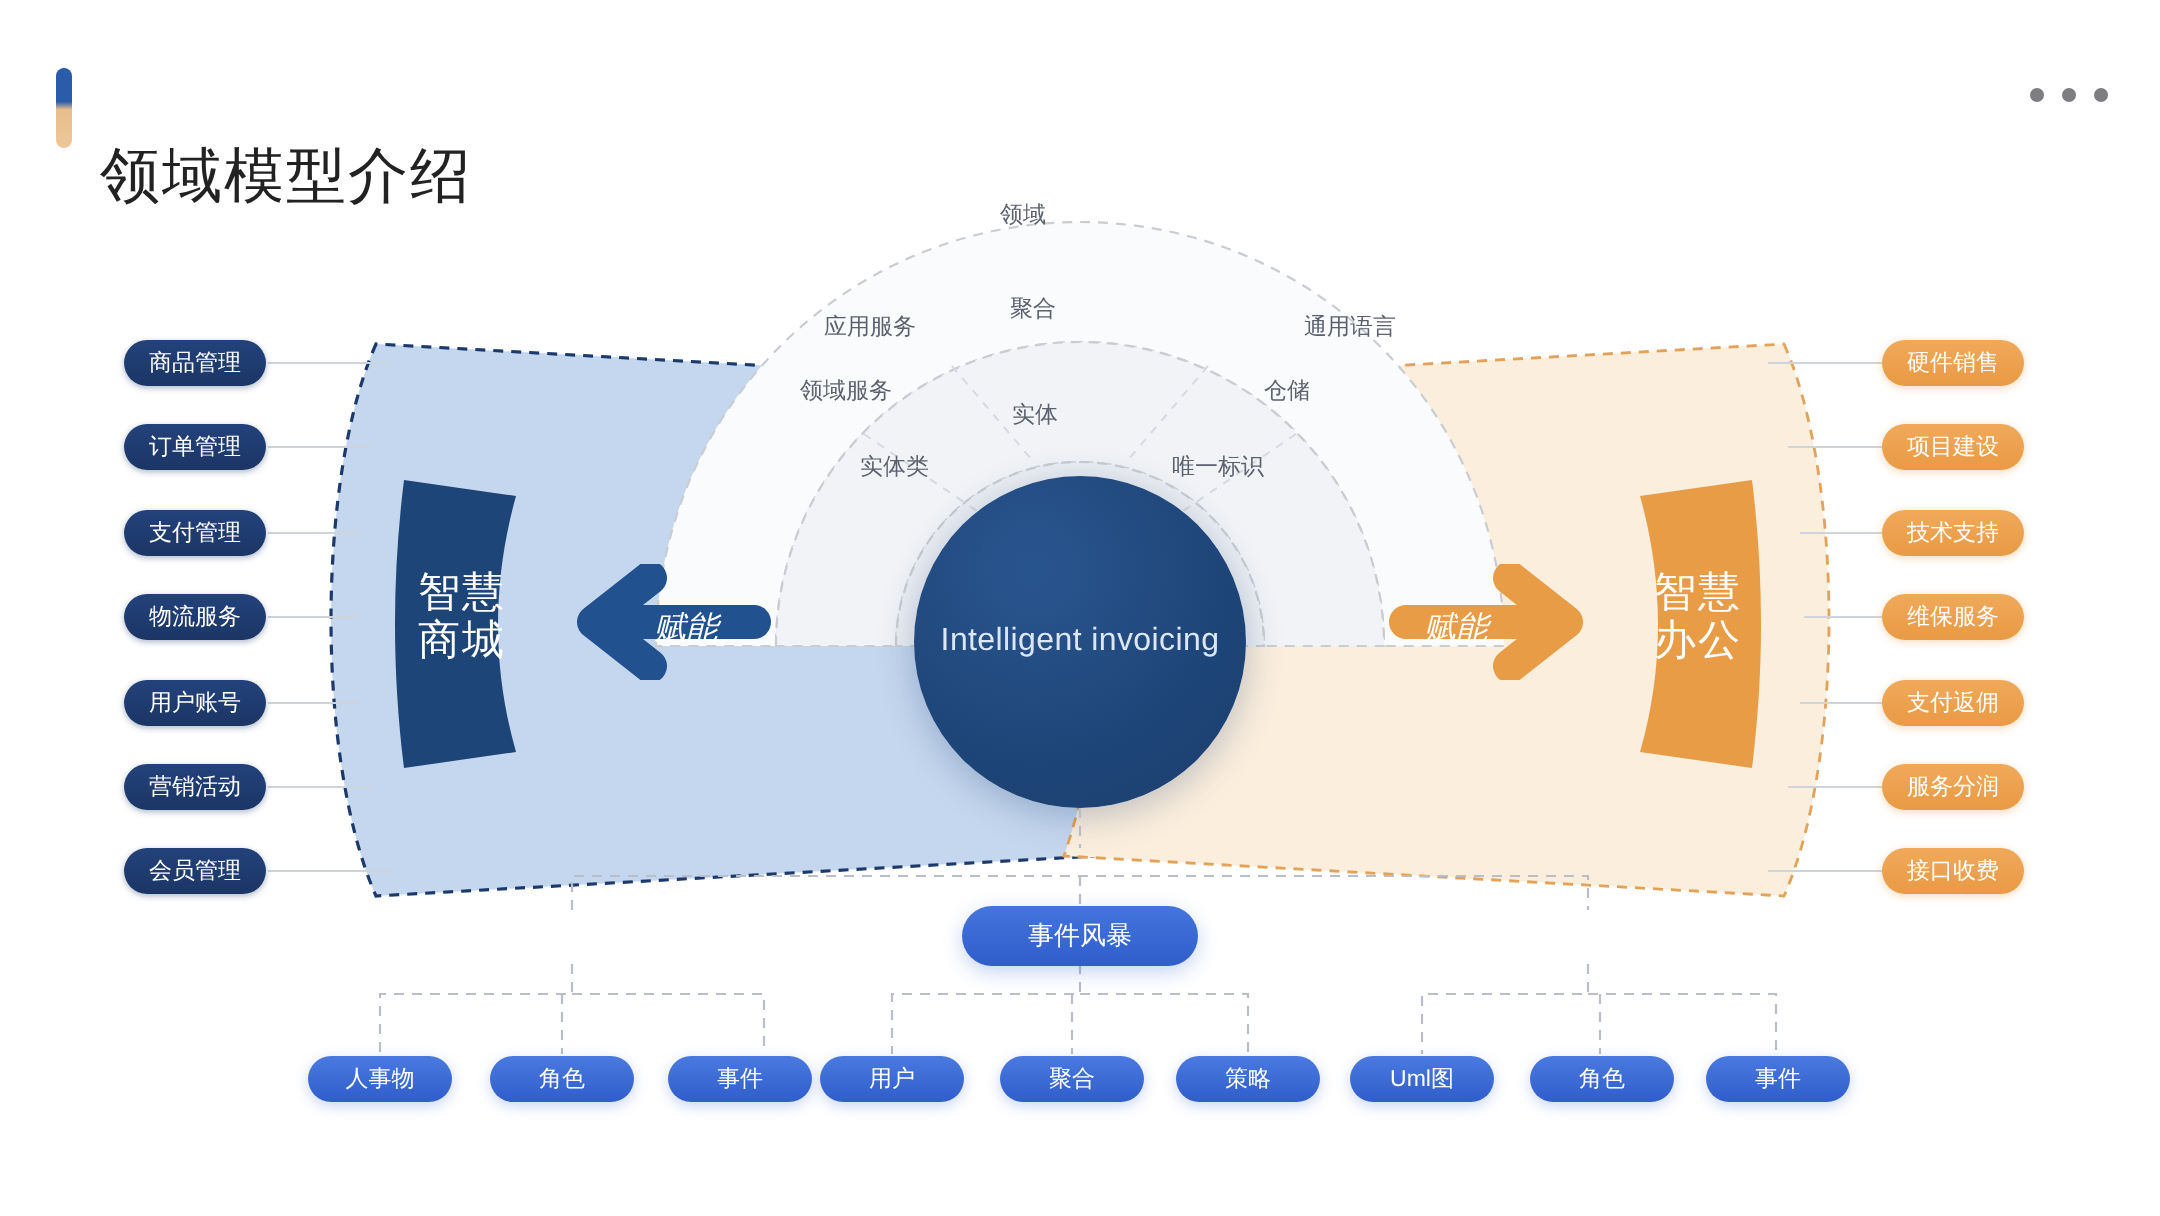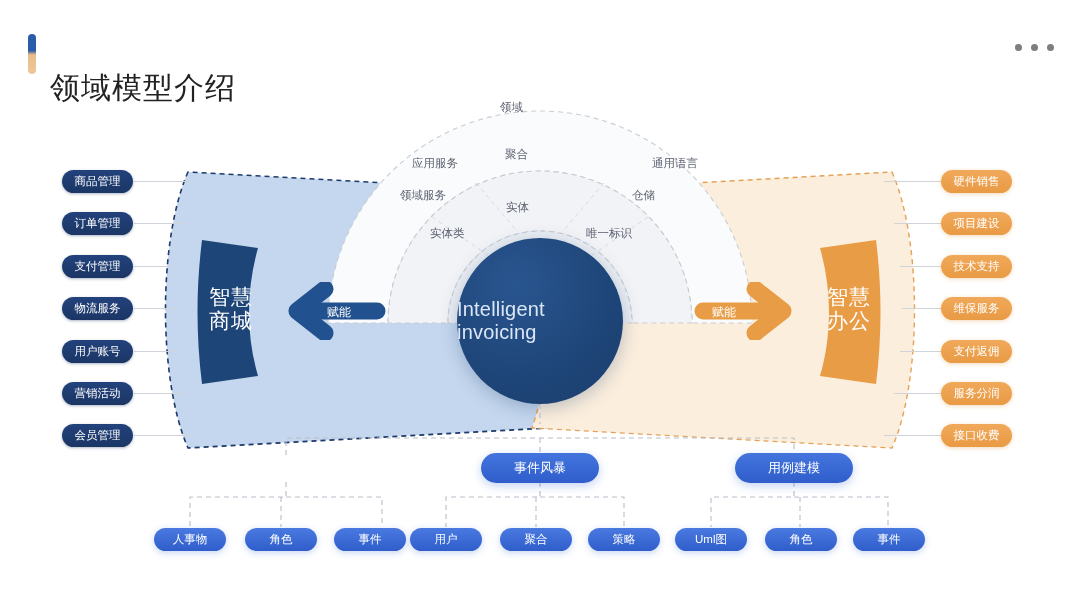--- a/index.html
+++ b/index.html
@@ -27,42 +27,42 @@
   .arcs{position:absolute;left:320px;top:78px;width:440px;height:300px;}
   .arc-label{position:absolute;font-size:11.5px;color:#5c6170;white-space:nowrap;
     font-family:Liberation Mono, monospace;}
 
   
   .center-circle{position:absolute;left:457px;top:238px;width:166px;height:166px;border-radius:50%;
     background:radial-gradient(circle at 36% 28%,#29558f 0%,#1e4578 60%,#1b3d6c 100%);
     display:flex;flex-direction:column;align-items:center;justify-content:center;
     box-shadow:0 4px 18px rgba(25,60,110,.28);}
   .center-circle .cc-cn{color:#eef3fb;font-size:19px;letter-spacing:.5px;margin-bottom:4px;}
-  .center-circle .cc-en{color:#dbe6f6;font-size:20px;letter-spacing:.2px;}
+  .center-circle .cc-en{color:#dbe6f6;font-size:16px;letter-spacing:.2px;}
 
   
   .pill{position:absolute;height:23px;border-radius:12px;display:flex;align-items:center;
     justify-content:center;font-size:11.5px;color:#fff;white-space:nowrap;}
   .pill-left{width:71px;left:62px;
     background:linear-gradient(180deg,#23427c 0%,#1b3665 100%);
     box-shadow:0 1px 3px rgba(20,45,90,.35);}
   .pill-right{width:71px;left:941px;
     background:linear-gradient(180deg,#f0a95a 0%,#e99a44 100%);
     box-shadow:0 1px 4px rgba(230,160,80,.40);}
 
   .connector{position:absolute;height:1px;background:#cfd3da;}
 
   
   .brand{position:absolute;display:flex;align-items:center;justify-content:center;
     font-size:21px;line-height:1.12;color:#fff;text-align:center;letter-spacing:1px;}
   .brand span{display:block;}
 
   
   .arrow-wrap{position:absolute;}
-  .arrow-label{position:absolute;font-size:12px;color:#fff;white-space:nowrap;}
+  .arrow-label{position:absolute;font-size:16px;color:#fff;white-space:nowrap;font-style:italic;}
 
   
   .gpill{position:absolute;height:30px;border-radius:15px;display:flex;align-items:center;
     justify-content:center;font-size:13px;color:#fff;white-space:nowrap;
     background:linear-gradient(180deg,#4474dd 0%,#2f5ecb 100%);
     box-shadow:0 3px 10px rgba(60,105,210,.30);}
   .lpill{position:absolute;height:23px;border-radius:12px;display:flex;align-items:center;
     justify-content:center;font-size:11.5px;color:#fff;white-space:nowrap;
     background:linear-gradient(180deg,#4a79e0 0%,#2f5ecb 100%);
     box-shadow:0 2px 7px rgba(60,105,210,.28);}
@@ -248,23 +248,20 @@
 
       <path d="M 794 482 L 794 497 L 711 497 L 711 527"></path>
       <path d="M 794 497 L 888 497 L 888 527"></path>
       <path d="M 800 497 L 800 527"></path>
     </g>
   </svg>
 
   <div class="gpill" style="left:481px;top:453px;width:118px;">
       <span>事件风暴</span>
     </div>
-  <div class="gpill" style="left:735px;top:453px;width:118px;">
-      <span>用例建模</span>
-    </div>
 
   <div class="lpill" style="left:154px;top:528px;width:72px;">
       <span>人事物</span>
     </div>
   <div class="lpill" style="left:245px;top:528px;width:72px;">
       <span>角色</span>
     </div>
   <div class="lpill" style="left:334px;top:528px;width:72px;">
       <span>事件</span>
     </div>

